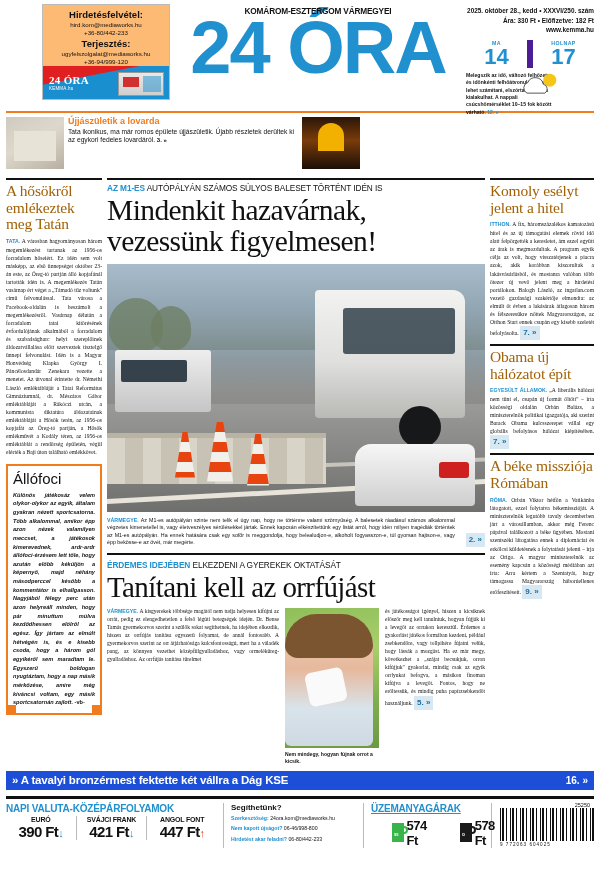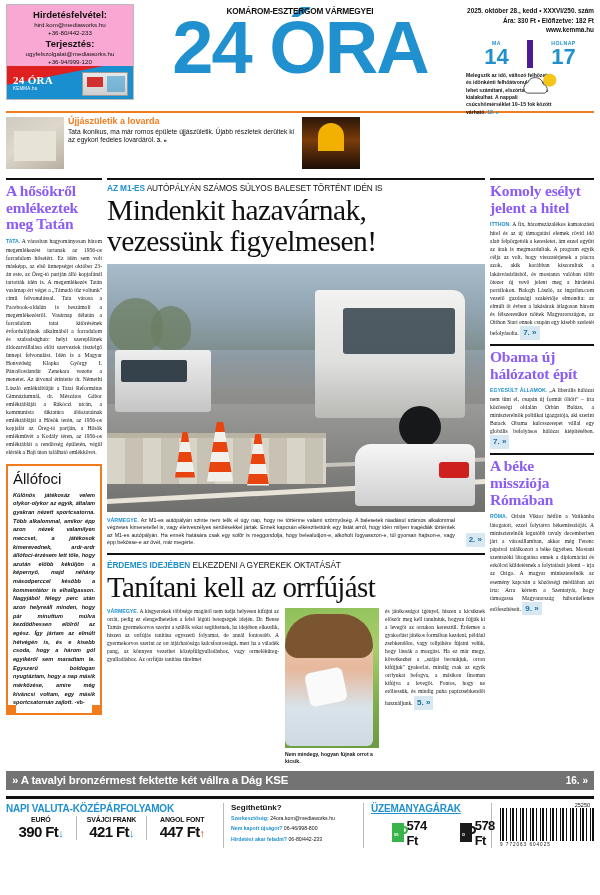--- a/index.html
+++ b/index.html
@@ -14,21 +14,22 @@
   }
 
   .page { width: 600px; height: 895px; position: relative; padding: 0 6px; }
 
   
   .masthead { display: flex; height: 108px; padding-top: 4px; }
 
   .ad-box {
     width: 128px; height: 96px; border: 1px solid #bbb;
     display: flex; flex-direction: column; position: relative; overflow: hidden;
-    background: #f9a8d4;
+    background: #fdba74;
+    margin-left: 36px;
   }
   .ad-top { flex: 1; padding: 5px 4px 0; text-align: center; }
   .ad-h { font-size: 9.5px; font-weight: bold; color: #111; line-height: 1.15; }
   .ad-s { font-size: 6.2px; color: #111; line-height: 1.25; }
   .ad-h2 { font-size: 9.5px; font-weight: bold; color: #111; margin-top: 3px; line-height: 1.15;}
   .ad-bottom {
     height: 36px; background: #1a8fd0; position: relative; overflow: hidden;
   }
   .ad-bottom:before {
     content:""; position:absolute; left:-10px; top:-14px; width:150px; height:20px;
@@ -86,22 +87,22 @@
 
   
   .content { display: flex; gap: 5px; margin-top: 5px; }
   .col-left { width: 96px; flex: none; }
   .col-mid { flex: 1; min-width: 0; }
   .col-right { width: 104px; flex: none; }
 
   .rule-thick { border-top: 2px solid #111; margin: 4px 0 3px; }
 
   .art-h {
-    font-family: "Liberation Serif", serif; font-weight: bold;
-    font-size: 15.5px; line-height: 1.08; color: #8b5cf6; letter-spacing: -0.2px;
+    font-family: "Liberation Serif", serif; font-weight: normal;
+    font-size: 15.5px; line-height: 1.08; color: #a16207; letter-spacing: -0.2px;
   }
   .lead { font-size: 5.6px; color: #111; text-align: justify; line-height: 1.45; margin-top: 4px;
           font-family: "Liberation Serif", serif; }
   .lead .dl { font-weight: bold; color: #2090cf; font-family: "Liberation Sans", sans-serif; font-size: 5.2px; }
   .pgbadge {
     display: inline-block; background: #d8e8f3; color: #1a6ea0; font-weight: bold;
     font-size: 8px; padding: 1px 3px; font-family: "Liberation Sans", sans-serif;
   }
 
   
@@ -168,21 +169,21 @@
             background: linear-gradient(170deg,#8fbf5a 0%, #a8cf6c 35%, #7fae4e 70%, #6b9a42 100%); }
   .p2-child { position:absolute; right: 6px; top: 10px; width: 88px; height: 128px;
               background: linear-gradient(180deg,#f0cdb4 0%,#e6b99d 40%,#d9e3ea 70%,#cfd9e2 100%); border-radius: 36px 30px 6px 6px;}
   .p2-hair { position:absolute; right: 6px; top: 6px; width: 88px; height: 44px; background:#7a5530; border-radius: 40px 40px 16px 16px;}
   .p2-tiss { position:absolute; right: 34px; top: 62px; width: 38px; height: 34px; background:#fafafa; border-radius: 6px; transform: rotate(-12deg);}
   .photo2-cap { font-size: 5.1px; font-weight: bold; color: #111; margin-top: 3px; line-height: 1.3;}
   .col-text2 { width: 100px; flex:none; }
   .col-text2 p { font-size: 5.5px; color:#111; line-height: 1.45; text-align: justify; font-family:"Liberation Serif", serif;}
 
   
-  .sportbar { background: #737373; color:#fff; display:flex; align-items:center;
+  .sportbar { background: #1d4ed8; color:#fff; display:flex; align-items:center;
               padding: 3px 6px; margin-top: 6px; height: 19px; }
   .sportbar .txt { font-size: 11.5px; font-weight: bold; flex:1; letter-spacing:-0.2px;}
   .sportbar .pg { font-size: 10px; font-weight: bold; }
 
   
   .footer { margin-top: 6px; border-top: 3px solid #111; display: flex; padding-top: 4px; height: 52px;}
   .f-cur { width: 218px; border-right: 1px solid #bbb; padding-right: 6px;}
   .f-cur-h { font-size: 10px; font-weight: bold; color: #2090cf; letter-spacing: -0.2px; }
   .f-cur-row { display: flex; margin-top: 2px;}
   .f-cur-c { flex:1; text-align:center; }

